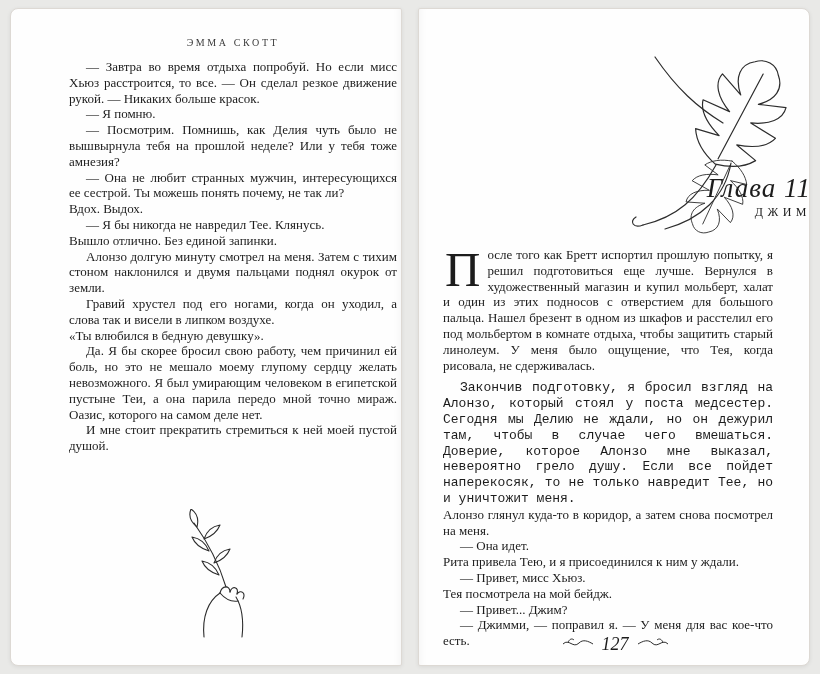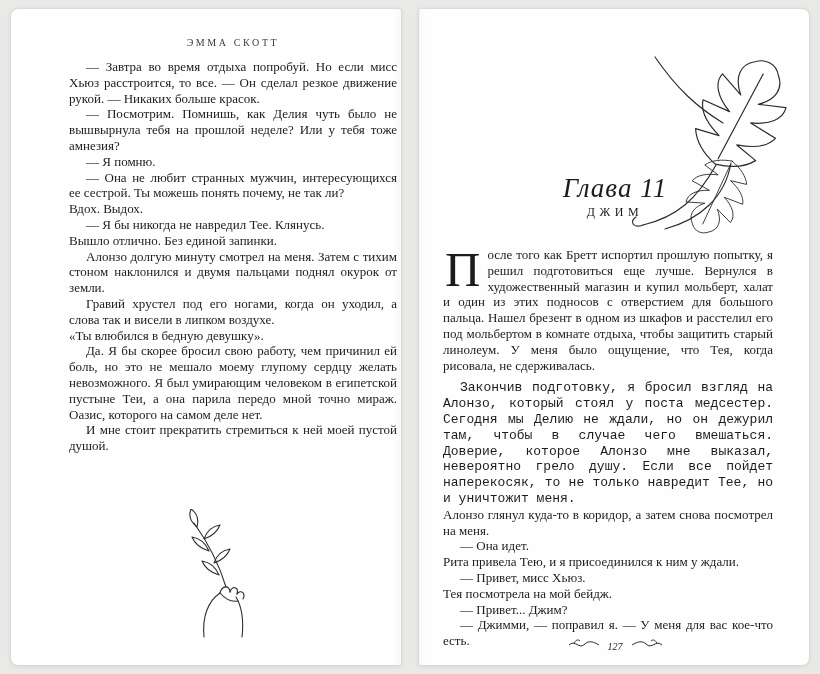--- a/index.html
+++ b/index.html
@@ -39,46 +39,46 @@
   p.fl  { text-indent: 0; }
   p.sp  { margin-top: 7px; font-family: Liberation Mono, monospace; }
 
   .dropcap {
     float: left;
     font-size: 49px; line-height: 40px;
     padding: 3px 7px 0 2px;
     color: #1c1c1c;
   }
 
-  .chapter-head { position: absolute; top: 164px; left: 0; width: 392px; text-align: center; }
+  .chapter-head { position: absolute; top: 164px; left: 0; width: 392px; text-align: right; }
   .chapter-title { font-style: italic; font-size: 27px; letter-spacing: 1px; }
   .chapter-sub { margin-top: 1px; font-size: 12px; letter-spacing: 4.5px; }
 
   .monstera { position: absolute; top: 40px; right: 14px; width: 210px; height: 188px; pointer-events: none; }
   .hand-art { position: absolute; top: 500px; left: 44px; width: 328px; text-align: center; pointer-events: none; }
 
   .page-footer {
     position: absolute; bottom: 10px; left: 0; width: 392px;
     display: flex; align-items: center; justify-content: center; gap: 7px;
   }
-  .page-num { font-style: italic; font-size: 10px; }
+  .page-num { font-style: italic; font-size: 18px; }
   .flourish { display: inline-block; }
 </style>
 </head>
 <body>
 
 <div class="spread">
 
   <div class="page page-left">
     <div class="running-header">ЭММА СКОТТ</div>
 
     <div class="text-block text-left">
       <p class="para ind">— Завтра во время отдыха попробуй. Но если мисс Хьюз расстроится, то все. — Он сделал резкое движение рукой. — Никаких больше красок.</p>
+      <p class="para ind">— Я помню.</p>
       <p class="para ind">— Посмотрим. Помнишь, как Делия чуть было не вышвырнула тебя на прошлой неделе? Или у тебя тоже амнезия?</p>
-      <p class="para ind">— Я помню.</p>
       <p class="para ind">— Она не любит странных мужчин, интересующихся ее сестрой. Ты можешь понять почему, не так ли?</p>
       <p class="para fl">Вдох. Выдох.</p>
       <p class="para ind">— Я бы никогда не навредил Тее. Клянусь.</p>
       <p class="para fl">Вышло отлично. Без единой запинки.</p>
       <p class="para ind">Алонзо долгую минуту смотрел на меня. Затем с тихим стоном наклонился и двумя пальцами поднял окурок от земли.</p>
       <p class="para ind">Гравий хрустел под его ногами, когда он уходил, а слова так и висели в липком воздухе.</p>
       <p class="para fl">«Ты влюбился в бедную девушку».</p>
       <p class="para ind">Да. Я бы скорее бросил свою работу, чем причинил ей боль, но это не мешало моему глупому сердцу желать невозможного. Я был умирающим человеком в египетской пустыне Теи, а она парила передо мной точно мираж. Оазис, которого на самом деле нет.</p>
       <p class="para ind">И мне стоит прекратить стремиться к ней моей пустой душой.</p>
     </div>

